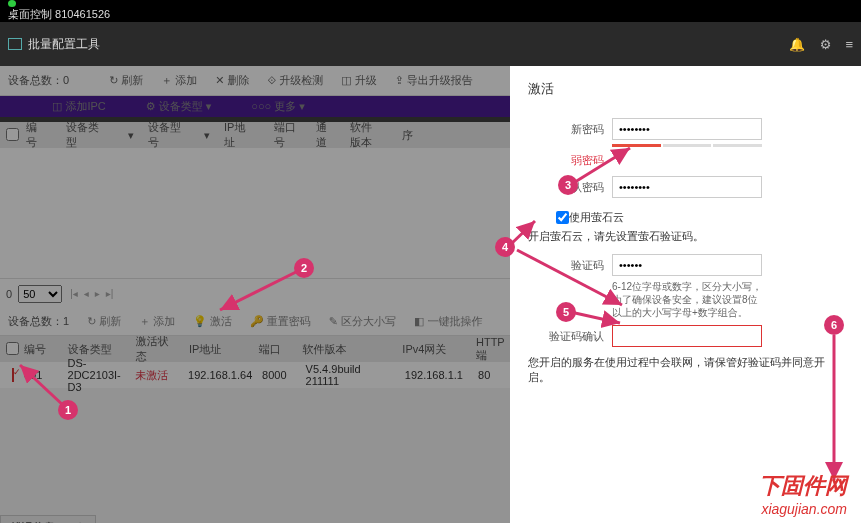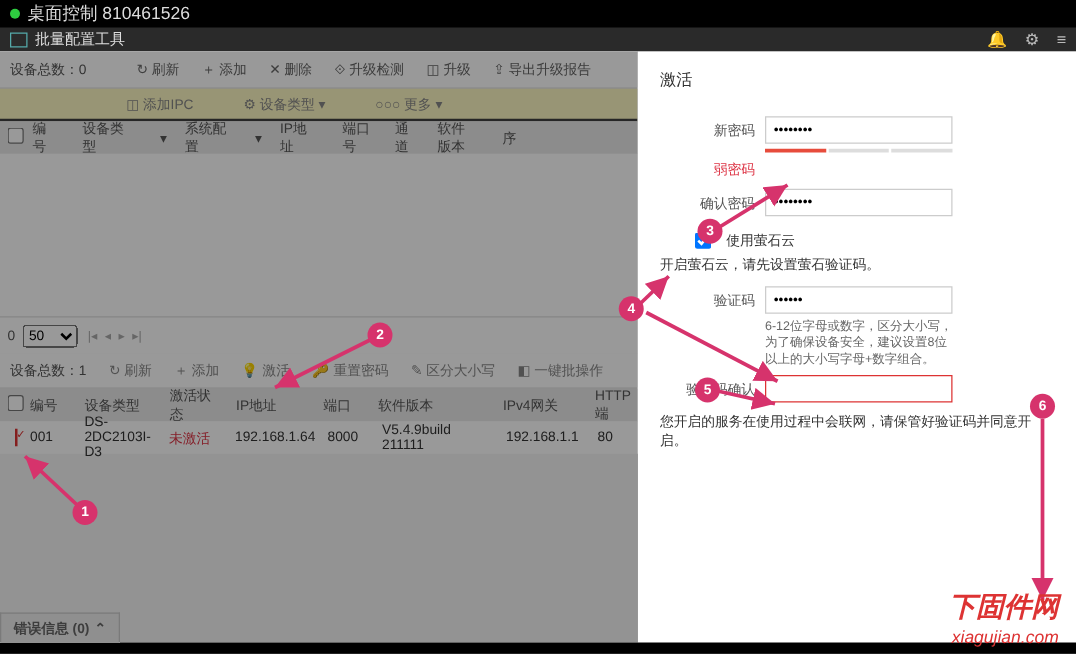--- a/index.html
+++ b/index.html
@@ -1,30 +1,30 @@
 <!DOCTYPE html>
 <html><head>
 <meta charset="utf-8">
 <style>
 * { margin: 0; padding: 0; box-sizing: border-box; font-family: "Microsoft YaHei", Arial, sans-serif; }
 body { width: 861px; height: 523px; background: #000; overflow: hidden; position: relative; }
-.titlebar { height: 22px; background: #000; color: #ddd; font-size: 14px; display: flex; align-items: center; padding: 0 8px; }
+.titlebar { height: 22px; background: #000; color: #ddd; font-size: 11px; display: flex; align-items: flex-start; padding: 0 8px; flex-direction: column; }
 .titlebar .dot { width: 8px; height: 8px; border-radius: 50%; background: #2ecc40; margin-right: 6px; }
 .app { position: relative; width: 100%; height: calc(100% - 22px); }
-.app-header { height: 19px; background: #2a2a2a; color: #ddd; display: flex; align-items: center; padding: 0 8px; font-size: 12px; }
+.app-header { height: 44px; background: #2a2a2a; color: #ddd; display: flex; align-items: center; padding: 0 8px; font-size: 12px; }
 .app-header .app-icon { width: 14px; height: 12px; border: 1px solid #5aa; margin-right: 6px; }
 .app-header .right-icons { margin-left: auto; display: flex; gap: 14px; color: #bbb; font-size: 13px; }
 .main { display: flex; height: calc(100% - 28px); }
 .left { width: 510px; background: #f5f5f5; position: relative; }
 .overlay { position: absolute; inset: 0; background: rgba(0,0,0,0.4); z-index: 5; pointer-events: none; }
 .left-content { position: relative; }
 .toolbar1 { height: 30px; background: #fff; border-bottom: 1px solid #e0e0e0; display: flex; align-items: center; font-size: 11px; color: #555; padding: 0 8px; }
 .toolbar1 .count { margin-right: 40px; }
 .toolbar1 .tb-btn { display: flex; align-items: center; gap: 3px; margin-right: 18px; color: #666; cursor: pointer; }
-.toolbar2 { height: 26px; background: #fef9c3; border-bottom: 2px solid #404040; display: flex; align-items: center; font-size: 11px; color: #888; padding-left: 101px; gap: 40px; }
+.toolbar2 { height: 26px; background: #4c1d95; border-bottom: 5px solid #404040; display: flex; align-items: center; font-size: 11px; color: #888; padding-left: 52px; gap: 40px; }
 .table-head { height: 26px; background: #eaeaea; display: flex; align-items: center; font-size: 11px; color: #555; padding: 0 6px; }
 .th { padding-right: 20px; }
 .empty-area { height: 130px; background: #fff; }
 .pager { height: 30px; background: #fff; border-top: 1px solid #e0e0e0; display: flex; align-items: center; font-size: 11px; color: #555; padding: 0 6px; }
 .pager select { width: 44px; height: 18px; font-size: 11px; margin-left: 6px; }
 .pager .arrows { margin-left: 8px; display: flex; gap: 6px; color: #aaa; font-size: 10px; }
 .toolbar3 { height: 28px; background: #fff; border-bottom: 1px solid #e0e0e0; display: flex; align-items: center; font-size: 11px; color: #888; padding: 0 8px; gap: 18px; }
 .toolbar3 .count { color: #555; }
 .toolbar3 .tb-btn { display: flex; align-items: center; gap: 3px; cursor: pointer; }
 .table-head2 { height: 26px; background: #eaeaea; display: flex; align-items: center; font-size: 11px; color: #555; }
@@ -36,21 +36,21 @@
 .bottom-tab { position: absolute; bottom: 0; left: 0; height: 24px; background: #eee; border: 1px solid #ccc; border-bottom: none; font-size: 11px; color: #666; display: flex; align-items: center; padding: 0 10px; gap: 4px; font-weight: bold; }
 .right { flex: 1; background: #fff; padding: 14px 18px; font-size: 12px; color: #333; position: relative; }
 .panel-title { font-size: 13px; margin-bottom: 20px; }
 .form-row { display: flex; align-items: center; margin-bottom: 8px; }
 .form-row label { width: 76px; text-align: right; margin-right: 8px; font-size: 11px; color: #555; }
 .form-row input[type="password"], .form-row input[type="text"] { width: 150px; height: 22px; border: 1px solid #ccc; padding: 0 6px; font-size: 11px; }
 .form-row input.err { border: 1px solid #d33; }
 .strength { width: 150px; height: 3px; display: flex; gap: 2px; margin-left: 84px; margin-top: -4px; margin-bottom: 6px; }
 .strength span { flex: 1; background: #ddd; }
 .strength span.weak { background: #e74c3c; }
-.checkbox-row { margin: 12px 0 4px 0; display: flex; align-items: center; gap: 12px; font-size: 11px; padding-left: 28px; }
+.checkbox-row { margin: 12px 0 4px 0; display: flex; align-items: center; gap: 0; font-size: 11px; padding-left: 28px; }
 .hint { font-size: 11px; color: #333; margin-bottom: 10px; }
 .hint2 { font-size: 10px; color: #666; width: 150px; margin-left: 84px; margin-top: -4px; margin-bottom: 6px; line-height: 1.3; }
 .note { font-size: 11px; color: #333; margin-top: 6px; }
 .marker { position: absolute; width: 20px; height: 20px; border-radius: 50%; background: #d6336c; color: #fff; font-size: 11px; display: flex; align-items: center; justify-content: center; z-index: 20; font-weight: bold; }
 .watermark { position: absolute; right: 14px; bottom: 6px; text-align: right; z-index: 30; }
 .watermark .l1 { color: #d33; font-size: 22px; font-weight: bold; font-style: italic; }
 .watermark .l2 { color: #d33; font-size: 14px; font-style: italic; }
 svg.arrow { position: absolute; z-index: 19; pointer-events: none; }
 .col-w1{width:18px}.col-w2{width:46px}.col-w3{width:72px}.col-w4{width:56px}.col-w5{width:74px}.col-w6{width:46px}.col-w7{width:106px}.col-w8{width:78px}.col-w9{width:40px}
 </style>
@@ -94,21 +94,21 @@
           <span>◫ <span>添加IPC</span></span>
           <span>⚙ <span>设备类型</span> ▾</span>
           <span>○○○ <span>更多</span> ▾</span>
         </div>
 
         <div class="table-head">
           <span class="th" style="width:18px"><input type="checkbox" style=""></span>
           <span class="th" style="width:40px">编号</span>
           <span class="th" style="width:62px">设备类型</span>
           <span class="th" style="width:14px">▾</span>
-          <span class="th" style="width:56px">系统配置</span>
+          <span class="th" style="width:56px">设备型号</span>
           <span class="th" style="width:14px">▾</span>
           <span class="th" style="width:50px">IP地址</span>
           <span class="th" style="width:42px">端口号</span>
           <span class="th" style="width:34px">通道</span>
           <span class="th" style="width:52px">软件版本</span>
           <span class="th">序</span>
         </div>
 
         <div class="empty-area"></div>
 

